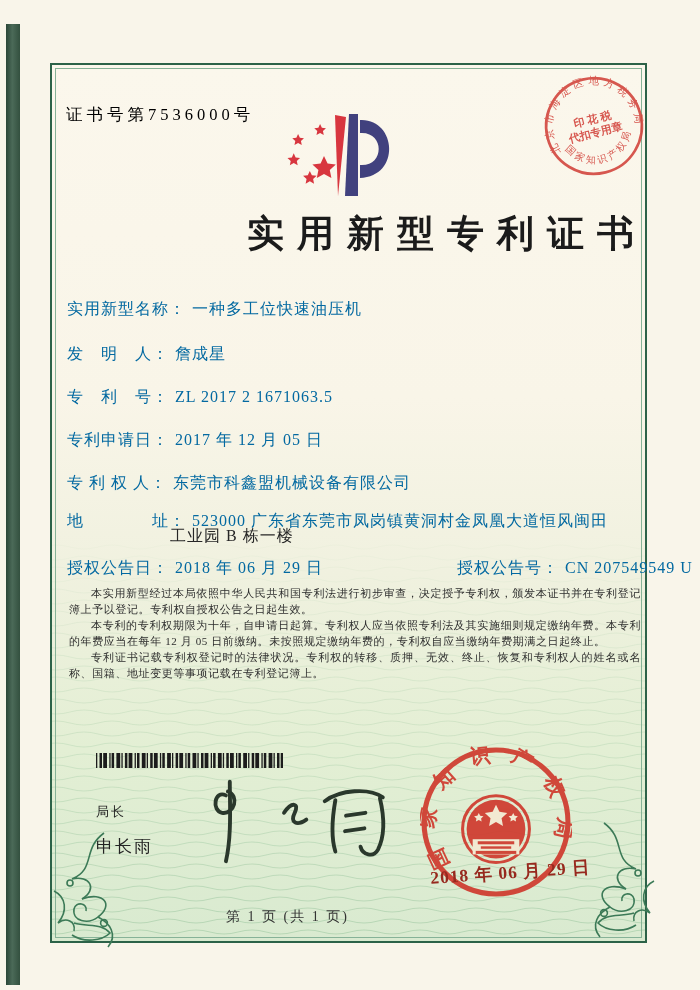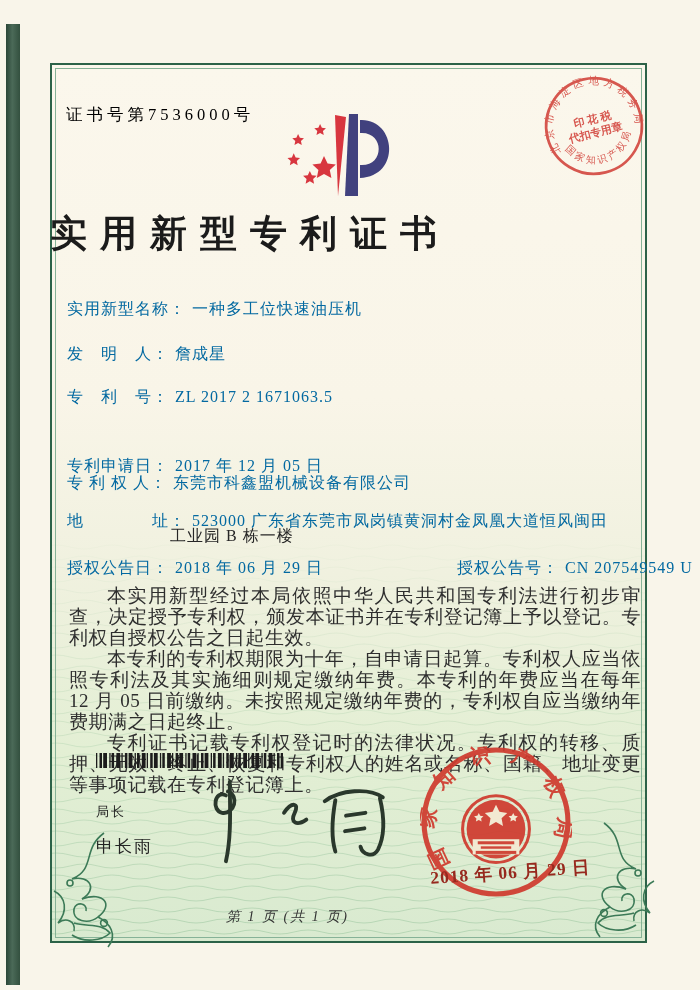--- a/index.html
+++ b/index.html
@@ -23,46 +23,46 @@
     position:absolute;left:3px;top:3px;right:3px;bottom:3px;
     border:1px solid #86b297;pointer-events:none;
   }
   #waves{position:absolute;left:0;bottom:0;width:100%;height:400px;}
   .cert-no{
     position:absolute;left:66px;top:104px;font-size:16.5px;letter-spacing:4px;color:#000000;
   }
   .logo{position:absolute;left:282px;top:110px;}
   .tax-stamp{position:absolute;left:542px;top:74px;transform:rotate(-14deg);opacity:.88;}
   .doc-title{
-    position:absolute;left:50px;top:209px;width:597px;text-align:left;
+    position:absolute;left:50px;top:209px;width:597px;text-align:right;
     font-size:37px;font-weight:700;letter-spacing:13px;color:#1b1b1b;
   }
   .field{position:absolute;left:67px;font-size:16px;letter-spacing:1px;white-space:nowrap;color:#0369a1;}
   .flabel{display:inline-block;}
   .fvalue{margin-left:6px;}
   .addr2{position:absolute;left:170px;font-size:16px;letter-spacing:1px;color:#262626;}
   .grant-no{position:absolute;left:390px;top:0;}
   .paras{
     position:absolute;left:69px;top:585px;width:572px;
-    font-size:19px;line-height:21px;letter-spacing:.6px;text-align:justify;color:#2e2e2e;
+    font-size:11px;line-height:16px;letter-spacing:.6px;text-align:justify;color:#2e2e2e;
   }
   .paras p{margin:0;text-indent:2em;}
   .barcode{position:absolute;left:95px;top:753px;}
   .signer-title{position:absolute;left:96px;top:803px;font-size:13px;letter-spacing:2px;}
   .signer-name{position:absolute;left:96px;top:835px;font-size:17px;letter-spacing:2px;}
   .signature{position:absolute;left:198px;top:776px;}
   .office-seal{position:absolute;left:420px;top:746px;opacity:.92;}
   .seal-date{
     position:absolute;left:430px;top:858px;width:225px;
     color:#97291e;font-size:17.5px;font-weight:700;letter-spacing:1px;
     transform:rotate(-4deg);white-space:nowrap;
   }
   .footer{
     position:absolute;left:50px;top:908px;width:475px;text-align:center;
-    font-size:14px;letter-spacing:2px;color:#333;font-style:italic;
+    font-size:14px;letter-spacing:2px;color:#333;
   }
   .flourish{position:absolute;}
   .fl-left{left:44px;top:831px;}
   .fl-right{left:576px;top:818px;transform:scaleX(-1);}
   .seal-ring{font-size:20px;letter-spacing:18px;fill:#cf3a2e;font-weight:700;}
   .stamp-ring-top{font-size:10px;letter-spacing:4px;fill:#d2423a;}
   .stamp-ring-bottom{font-size:9.5px;letter-spacing:2.5px;fill:#d2423a;}
   .stamp-center{font-size:10.5px;fill:#d2423a;font-weight:700;}
 </style>
 </head>
@@ -145,21 +145,21 @@
 
 <div class="field" style="top:299px">
   <span class="flabel">实用新型名称</span>：<span class="fvalue">一种多工位快速油压机</span>
 </div>
 <div class="field" style="top:344px">
   <span class="flabel">发　明　人</span>：<span class="fvalue">詹成星</span>
 </div>
 <div class="field" style="top:387px">
   <span class="flabel">专　利　号</span>：<span class="fvalue">ZL 2017 2 1671063.5</span>
 </div>
-<div class="field" style="top:456px">
+<div class="field" style="top:430px">
   <span class="flabel">专利申请日</span>：<span class="fvalue">2017 年 12 月 05 日</span>
 </div>
 <div class="field" style="top:473px">
   <span class="flabel">专 利 权 人</span>：<span class="fvalue">东莞市科鑫盟机械设备有限公司</span>
 </div>
 <div class="field" style="top:511px">
   <span class="flabel">地　　　　址</span>：<span class="fvalue">523000 广东省东莞市凤岗镇黄洞村金凤凰大道恒风闽田</span>
 </div>
 <div class="addr2" style="top:526px">工业园 B 栋一楼</div>
 <div class="field" style="top:558px;width:570px">

